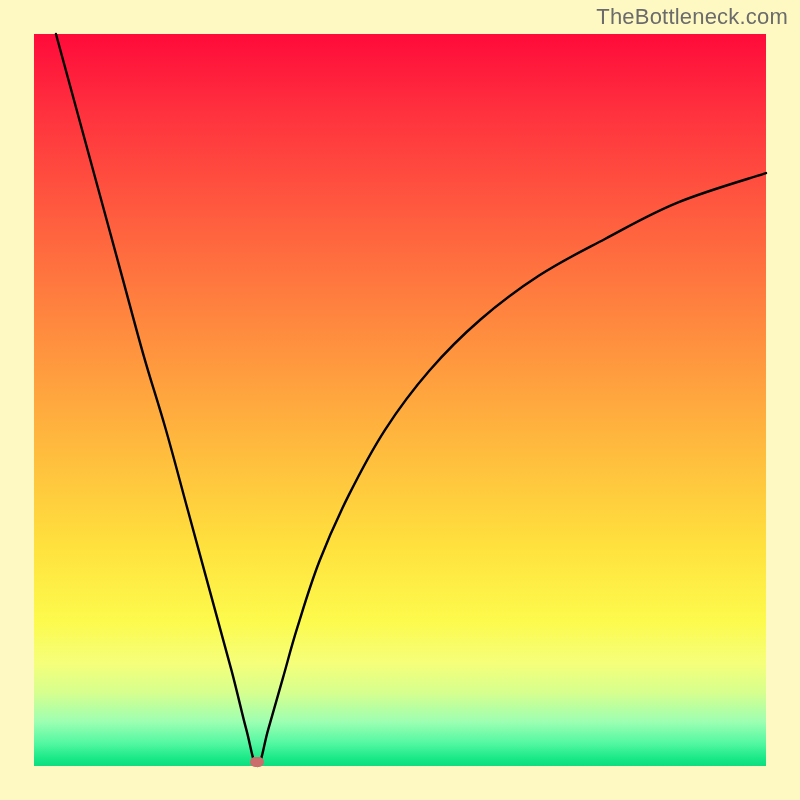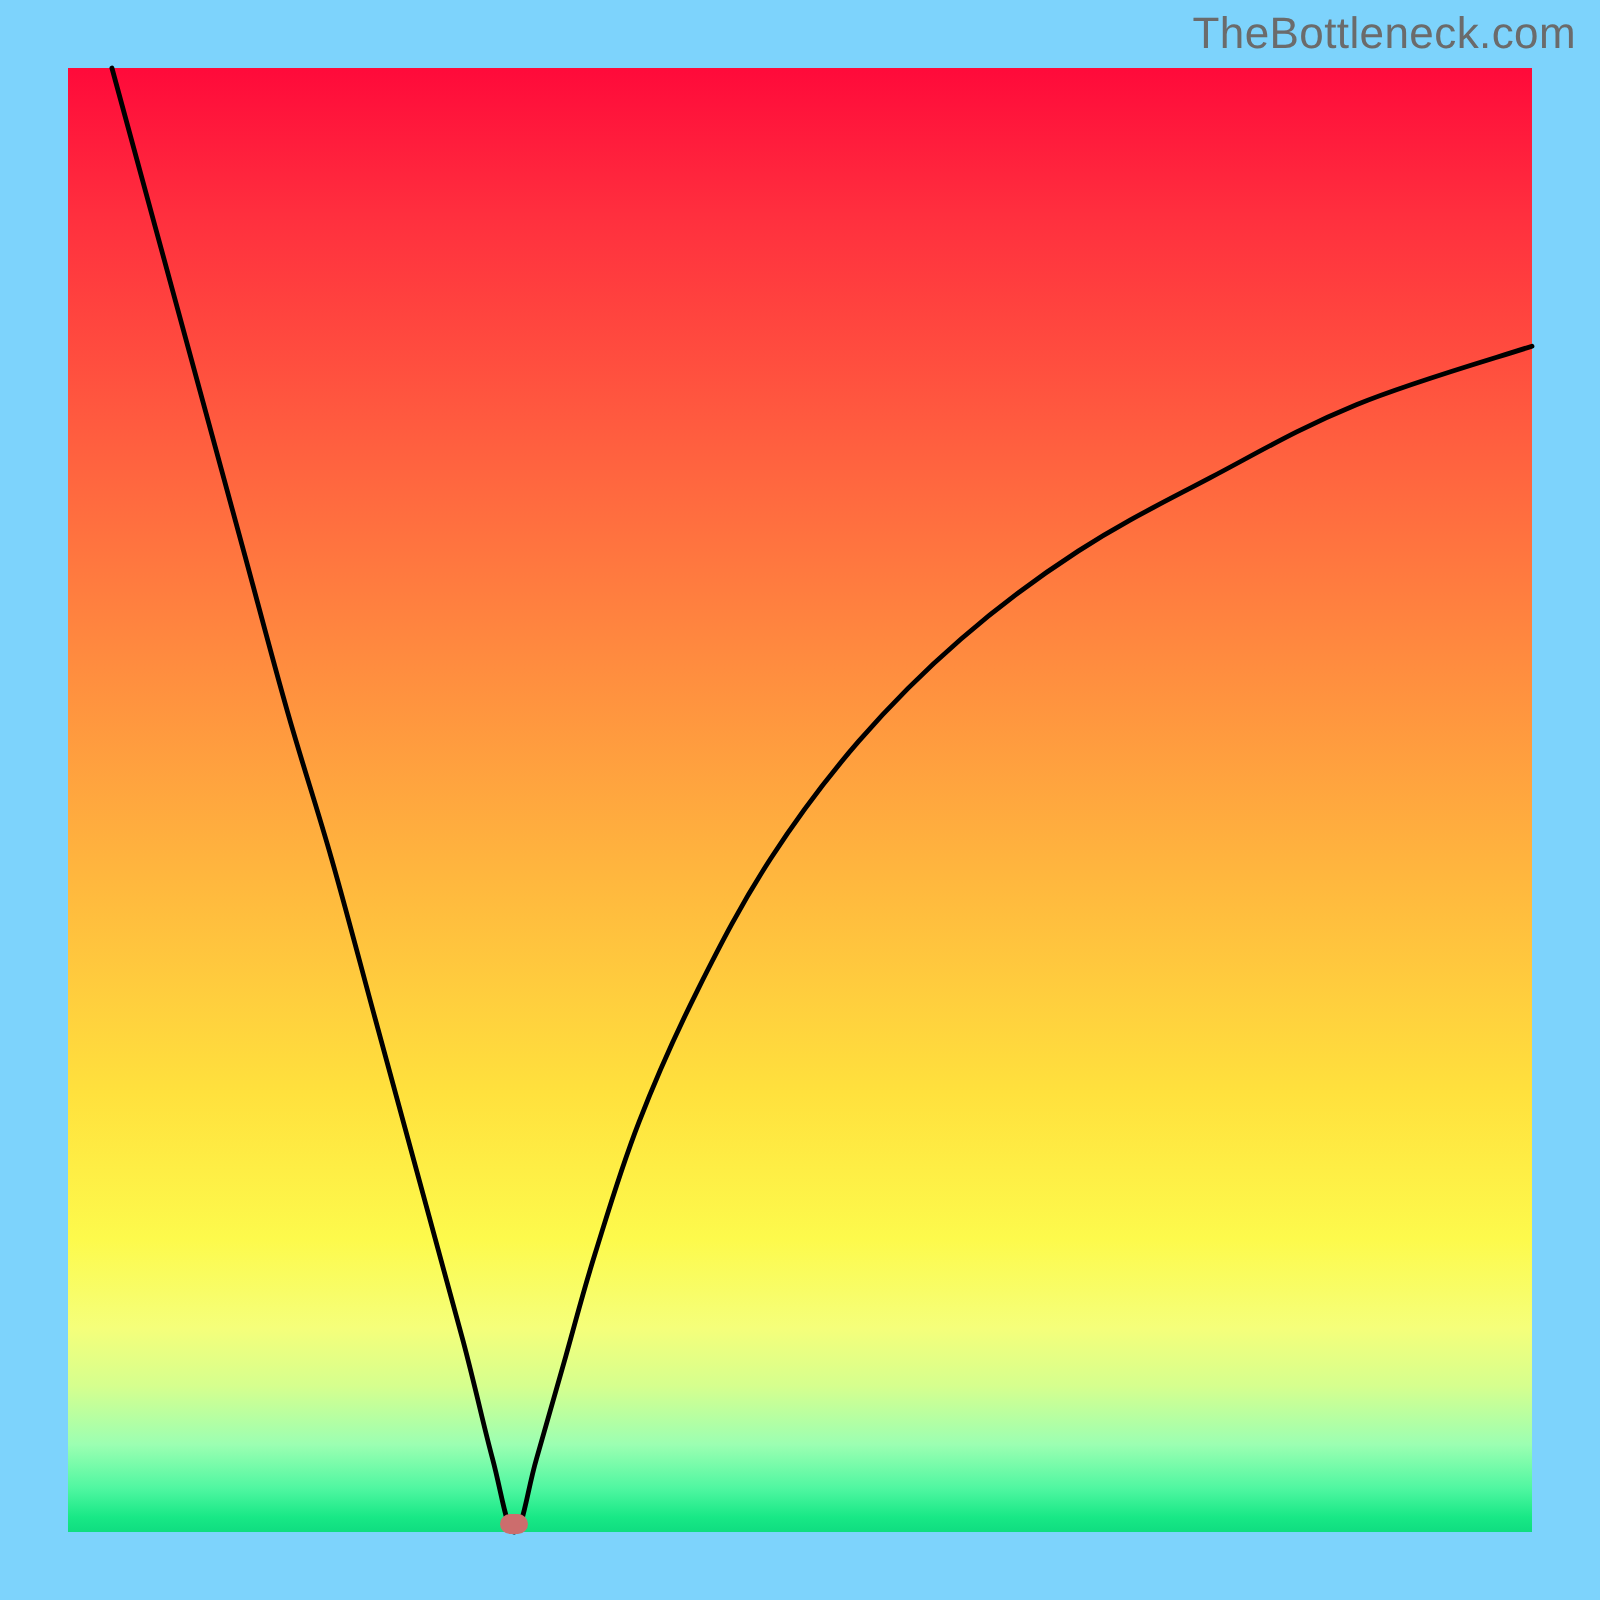--- a/index.html
+++ b/index.html
@@ -10,21 +10,21 @@
     background: #000000;
     overflow: hidden;
     font-family: Arial, Helvetica, sans-serif;
   }
   .frame {
     position: absolute;
     left: 0;
     top: 0;
     width: 800px;
     height: 800px;
-    background: #7dd3fc;
+    background: #fef9c3;
   }
   .plot {
     position: absolute;
     left: 34px;
     top: 34px;
     width: 732px;
     height: 732px;
     
     background: linear-gradient(
       to bottom,

